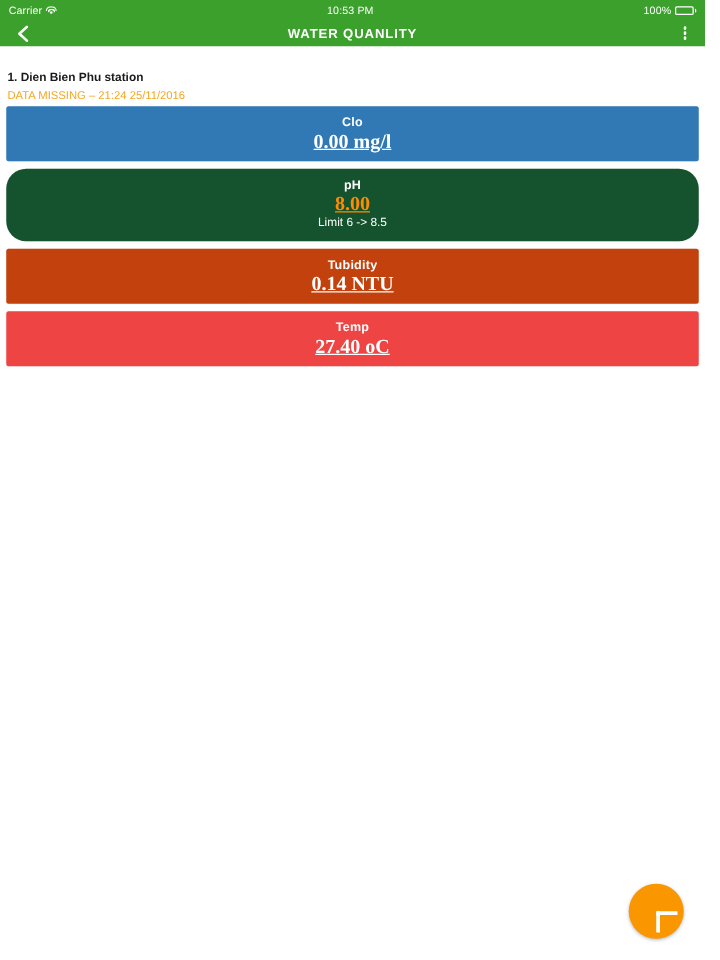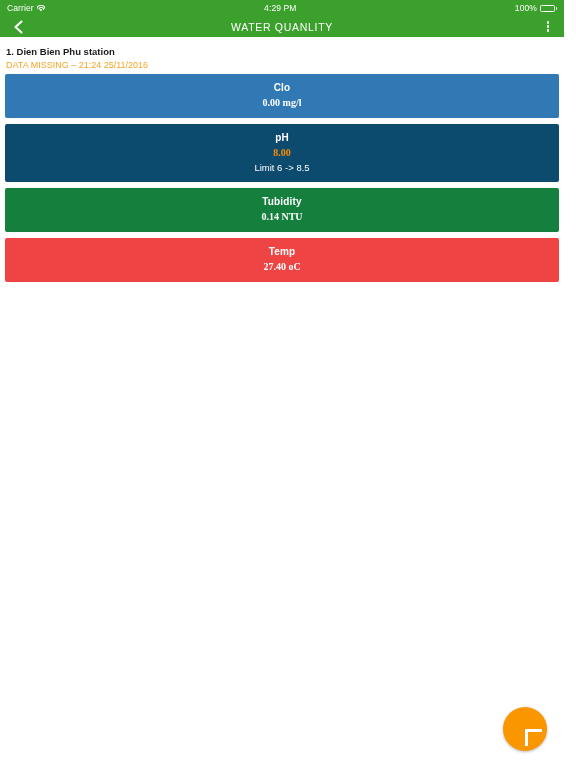--- a/index.html
+++ b/index.html
@@ -39,45 +39,45 @@
     height: 21px; background: #3CA12C; color: #fff;
     display: flex; align-items: center; position: relative;
   }
   .back-btn {
     width: 36px; height: 21px; display: flex; align-items: center; justify-content: center;
     cursor: pointer;
   }
   .back-btn svg { display: block; }
   .toolbar-title {
     position: absolute; left: 0; right: 0; text-align: center;
-    font-size: 10.5px; font-weight: normal; letter-spacing: .7px; pointer-events: none;
+    font-size: 10.5px; font-weight: bold; letter-spacing: .7px; pointer-events: none;
   }
   .overflow-btn {
     margin-left: auto; width: 32px; height: 21px;
     display: flex; flex-direction: column; align-items: center; justify-content: center;
     gap: 1.6px; cursor: pointer;
   }
   .overflow-btn span { width: 2.6px; height: 2.6px; background: #fff; border-radius: 50%; }
 
   
-  .station { padding: 8px 6px 3px 6px; }
+  .station { padding: 19px 6px 3px 6px; }
   .station-name { font-size: 9.5px; font-weight: bold; color: #1a1a1a; line-height: 13px; }
   .station-status { font-size: 9px; color: #F5A623; line-height: 12px; margin-top: 1px; }
 
   
   .cards { padding: 0 5px; display: flex; flex-direction: column; gap: 6px; }
   .card {
     border-radius: 2px; padding: 7px 6px 8px 6px;
     text-align: center; color: #ffffff;
     box-shadow: 0 0 0 0.5px rgba(0,0,0,.04);
   }
   .card-title { font-size: 10px; font-weight: bold; line-height: 13px; letter-spacing: .2px; }
   .card-value {
     font-family: "Liberation Serif", serif; font-weight: bold;
-    font-size: 10px; line-height: 14px; margin-top: 2px;
+    font-size: 16px; line-height: 14px; margin-top: 2px; text-decoration: underline;
   }
   .card-limit { font-size: 9.5px; line-height: 13px; margin-top: 1px; font-weight: normal; }
 
   
   .fab {
     position: absolute; right: 17px; bottom: 17px;
     width: 44px; height: 44px; border-radius: 50%;
     background: #FA9600; display: flex; align-items: center; justify-content: center;
     cursor: pointer; box-shadow: 0 1px 3px rgba(0,0,0,.28);
   }
@@ -91,21 +91,21 @@
 
   <div class="statusbar" style="background: rgb(60, 161, 44);">
     <div class="sb-left">
       <span>Carrier</span>
       <span class="wifi-ico">
           <i></i>
           <i></i>
           <i></i>
         </span>
     </div>
-    <div class="sb-center">4:29 PM</div>
+    <div class="sb-center">10:53 PM</div>
     <div class="sb-right">
       <span>100%</span>
       <span class="batt">
         <span class="batt-body"><span class="batt-fill"></span></span>
         <span class="batt-cap"></span>
       </span>
     </div>
   </div>
 
   <div class="toolbar" style="background: rgb(60, 161, 44);">
@@ -129,27 +129,27 @@
     <div class="station-status" style="color: rgb(245, 166, 35);">DATA MISSING – 21:24 25/11/2016</div>
   </div>
 
   <div class="cards">
 
     <div class="card" style="background: rgb(48, 121, 181);">
       <div class="card-title">Clo</div>
       <div class="card-value" style="color: rgb(255, 255, 255);">0.00 mg/l</div>
     </div>
 
-    <div class="card" style="background: #0c4a6e;">
+    <div class="card" style="background: #14532d; border-radius: 16px;">
       <div class="card-title">pH</div>
       <div class="card-value" style="color: rgb(255, 140, 0);">8.00</div>
       <div class="card-limit">Limit 6 -&gt; 8.5</div>
     </div>
 
-    <div class="card" style="background: #15803d;">
+    <div class="card" style="background: #c2410c;">
       <div class="card-title">Tubidity</div>
       <div class="card-value" style="color: rgb(255, 255, 255);">0.14 NTU</div>
     </div>
 
     <div class="card" style="background: #ef4444;">
       <div class="card-title">Temp</div>
       <div class="card-value" style="color: rgb(255, 255, 255);">27.40 oC</div>
 
     </div>
 

